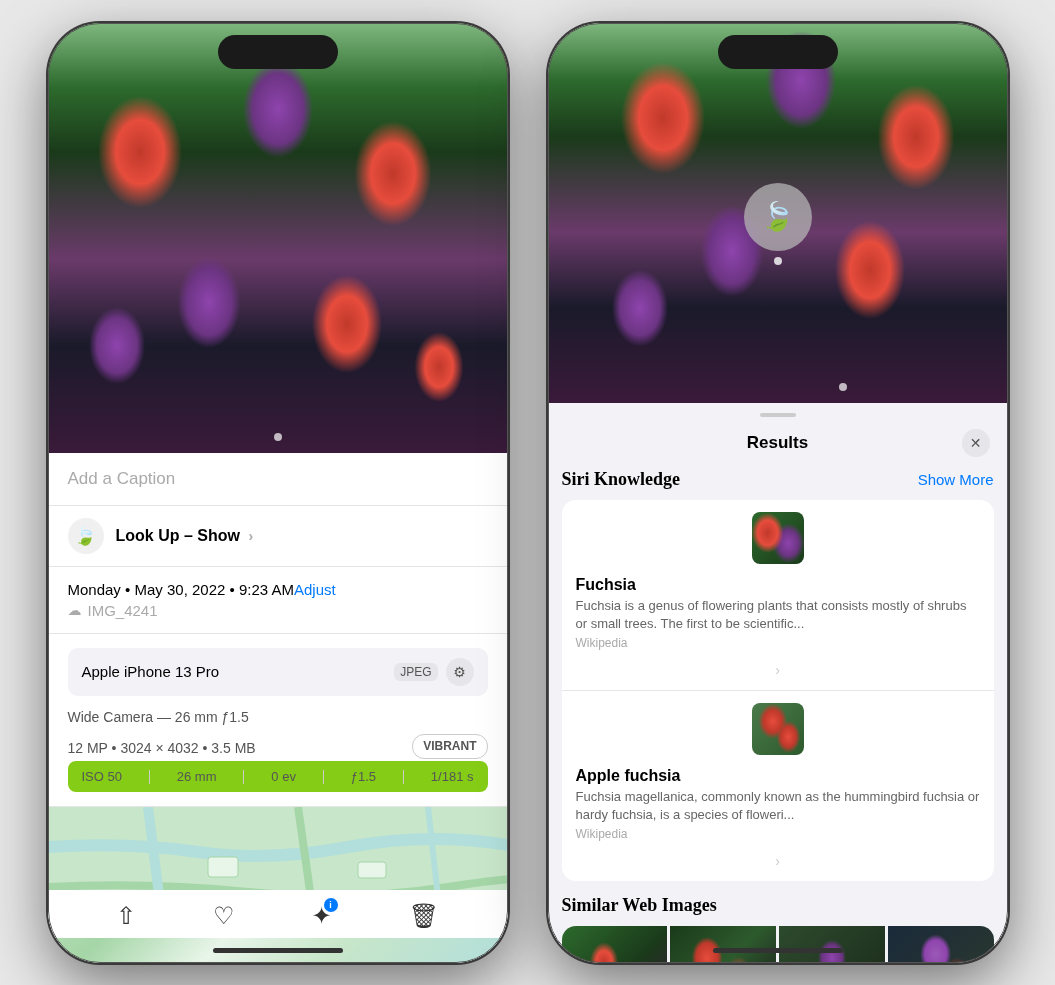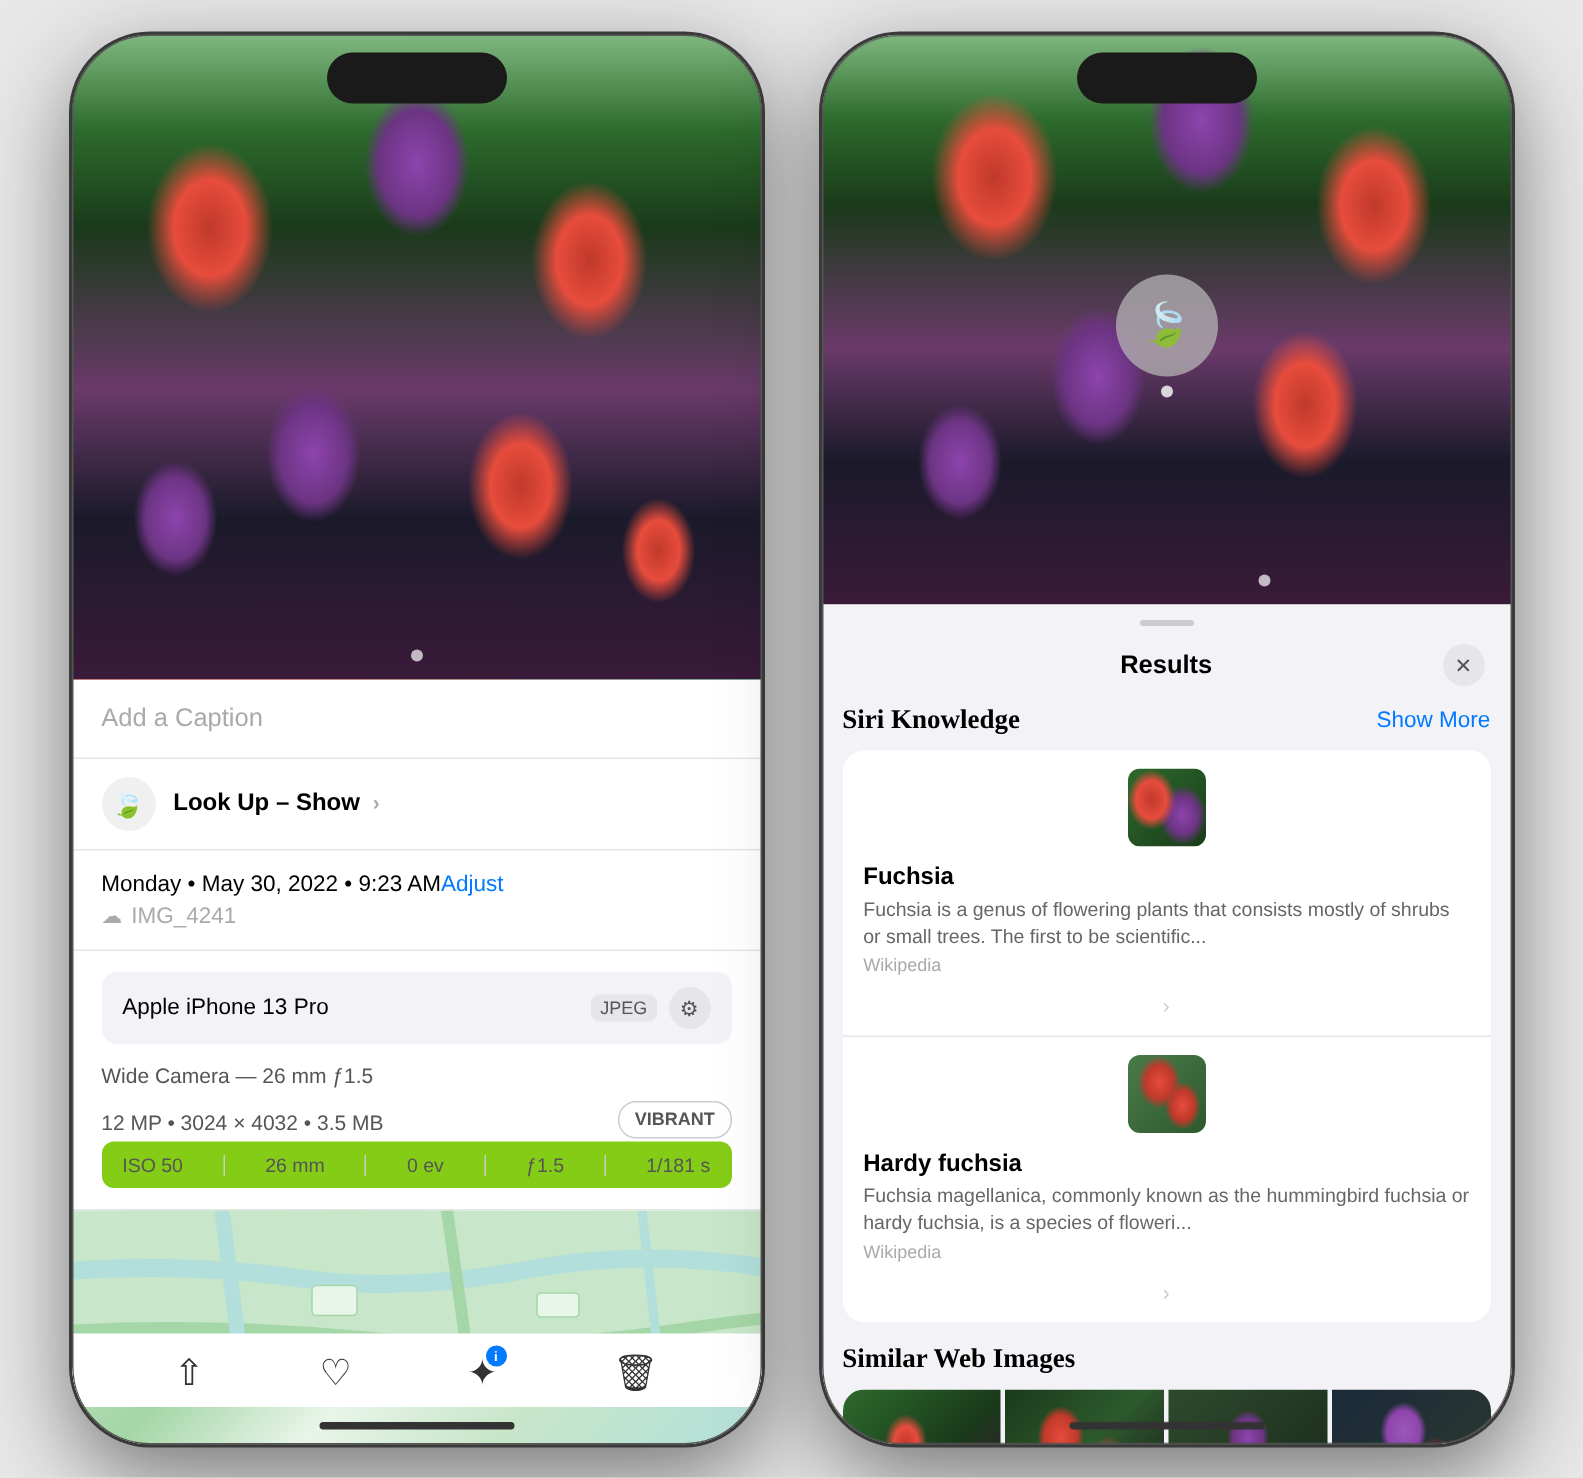--- a/index.html
+++ b/index.html
@@ -752,21 +752,21 @@
                   <div class="knowledge-source">Wikipedia</div>
                 </div>
                 <span class="knowledge-chevron">›</span>
               </div>
 
               <div class="knowledge-item">
                 <div class="knowledge-thumb">
                   <div class="thumb-hardy"></div>
                 </div>
                 <div class="knowledge-content">
-                  <div class="knowledge-name">Hardy fuchsia</div>
+                  <div class="knowledge-name">Apple fuchsia</div>
                   <div class="knowledge-desc">Fuchsia magellanica, commonly known as the hummingbird fuchsia or hardy fuchsia, is a species of floweri...</div>
                   <div class="knowledge-source">Wikipedia</div>
                 </div>
                 <span class="knowledge-chevron">›</span>
               </div>
             </div>
           </div>
 
           <div class="similar-images-section">
             <div class="section-header">

